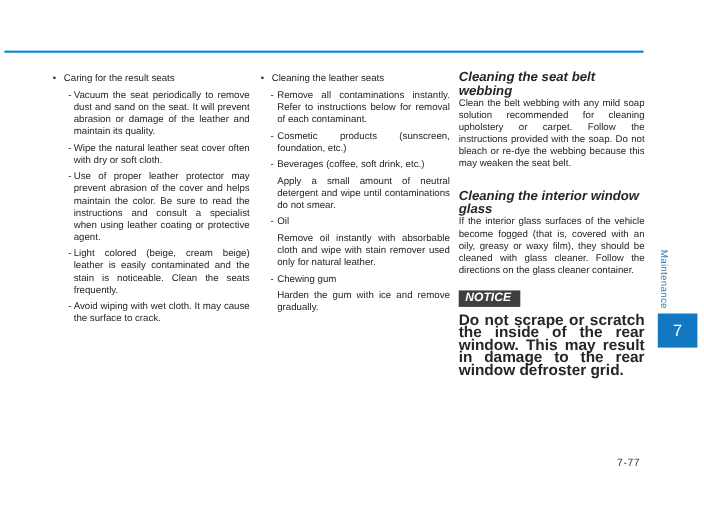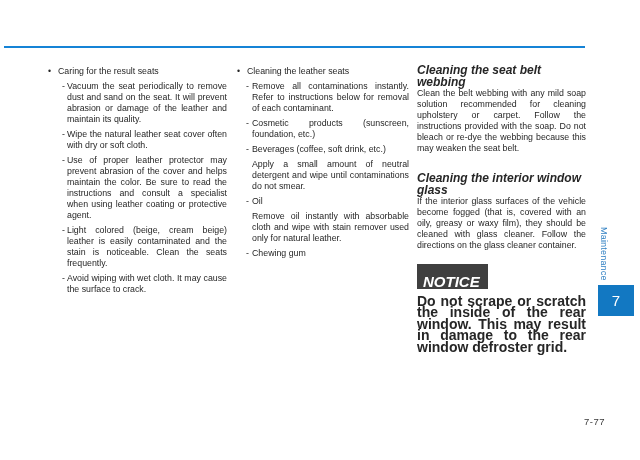--- a/index.html
+++ b/index.html
@@ -25,30 +25,30 @@
   .col2 .dash-item{margin-left:9px;}
   .col2 .dash-item .mk{width:6px;flex:none;}
   .dash-item .body{flex:1;text-align:justify;}
   .sub-para{margin-left:15px;margin-top:4px;text-align:justify;}
 
   .h3{font-weight:bold;font-style:italic;font-size:12px;line-height:11.5px;margin:0;}
   .sec-body{margin-top:0;text-align:justify;}
   .sec2{margin-top:19px;}
   .notice{margin-top:13px;}
   .notice-label{display:inline-block;background:#3f3f3f;color:#ffffff;
-    font-weight:bold;font-style:italic;font-size:15px;padding:12px 8px 2px 6px;}
+    font-weight:bold;font-style:italic;font-size:11px;padding:2px 8px 2px 6px;}
   .notice-body{margin-top:6px;font-weight:bold;font-size:14px;line-height:11.4px;text-align:justify;}
 
   .tab-label{position:absolute;left:599px;top:227px;height:60px;
     writing-mode:vertical-rl;text-orientation:mixed;
     font-size:9px;color:#2e7fc2;letter-spacing:0.2px;}
   .tab-box{position:absolute;left:598px;top:285px;width:36px;height:31px;
     background:#1278c2;color:#ffffff;font-size:15px;
     display:flex;align-items:center;justify-content:center;}
-  .page-number{position:absolute;left:584px;top:416px;font-size:9.5px;color:#3a3a3a;letter-spacing:0.5px;}
+  .page-number{position:absolute;left:561px;top:416px;font-size:9.5px;color:#3a3a3a;letter-spacing:0.5px;}
 </style>
 </head>
 <body>
 
 <div class="page">
 
   <div class="top-rule"></div>
 
   <div class="col col1">
     <div class="bullet-item">
@@ -97,20 +97,21 @@
     <div class="sub-para">Apply a small amount of neutral detergent and wipe until contaminations do not smear.</div>
     <div class="dash-item">
       <span class="mk">-</span>
       <span class="body">Oil</span>
     </div>
     <div class="sub-para">Remove oil instantly with absorbable cloth and wipe with stain remover used only for natural leather.</div>
     <div class="dash-item">
       <span class="mk">-</span>
       <span class="body">Chewing gum</span>
     </div>
+    <div class="sub-para">Harden the gum with ice and remove gradually.</div>
   </div>
 
   <div class="col col3">
     <div>
       <h3 class="h3">Cleaning the seat belt webbing</h3>
       <div class="sec-body">Clean the belt webbing with any mild soap solution recommended for cleaning upholstery or carpet. Follow the instructions provided with the soap. Do not bleach or re-dye the webbing because this may weaken the seat belt.</div>
     </div>
     <div class="sec2">
       <h3 class="h3">Cleaning the interior window glass</h3>
       <div class="sec-body">If the interior glass surfaces of the vehicle become fogged (that is, covered with an oily, greasy or waxy film), they should be cleaned with glass cleaner. Follow the directions on the glass cleaner container.</div>

